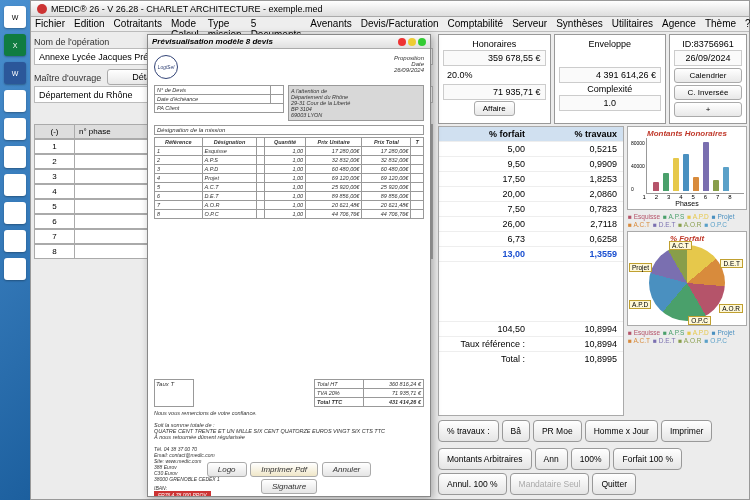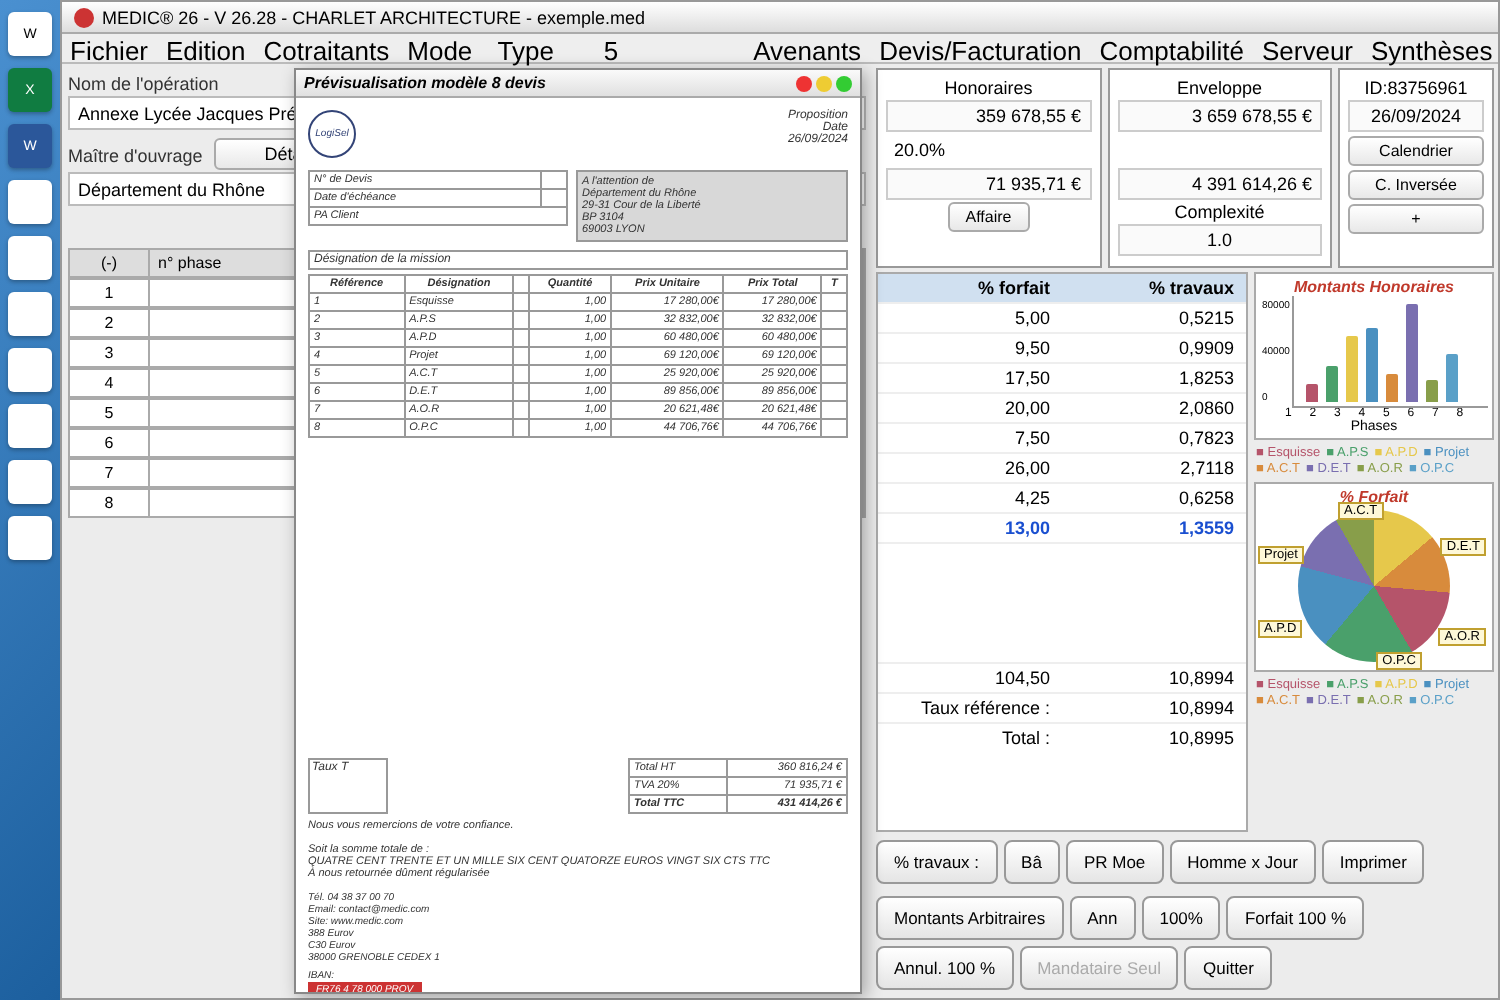--- a/index.html
+++ b/index.html
@@ -1,21 +1,21 @@
 <!DOCTYPE html>
 <html><head>
 <meta charset="utf-8">
 <style>
   * { box-sizing: border-box; margin: 0; padding: 0; font-family: Arial, sans-serif; }
   body { width: 750px; height: 500px; overflow: hidden; background: #f4f4f4; position: relative; font-size: 9px; }
   .desktop { position: absolute; left: 0; top: 0; width: 30px; height: 500px; background: linear-gradient(135deg,#4a90d0,#1c5f9e); }
   .dicon { width: 22px; height: 22px; margin: 6px auto; background: #fff; border-radius: 3px; box-shadow: 0 1px 2px rgba(0,0,0,.3); display:flex;align-items:center;justify-content:center;font-size:7px; }
   .mainwin { position: absolute; left: 30px; top: 0; right: 0; bottom: 0; background: #ececec; border: 1px solid #999; }
   .titlebar { height: 16px; background: linear-gradient(#fff,#ddd); border-bottom: 1px solid #aaa; padding: 1px 6px; font-size: 9px; display:flex; align-items:center; }
-  .menubar { height: 15px; background: #eee; border-bottom: 1px solid #bbb; display: flex; gap: 9px; padding: 1px 4px; font-size: 13px; }
+  .menubar { height: 15px; background: #eee; border-bottom: 1px solid #bbb; display: flex; gap: 9px; padding: 1px 4px; font-size: 10px; }
   .menubar span { cursor: default; }
   .content { position: absolute; top: 31px; left: 0; right: 0; bottom: 0; display: flex; }
   .leftcol { width: 405px; position: relative; padding: 3px; }
   .rightcol { flex: 1; display: flex; flex-direction: column; padding: 2px; gap: 2px; }
   .field { height: 17px; background: #fff; border: 1px solid #bbb; padding: 2px 4px; margin: 1px 0; font-size: 9px; display:flex; align-items:center; }
   .label { font-size: 9px; color: #333; margin-top: 2px; }
   .tabbtn { display:inline-block; padding:2px 24px; border:1px solid #aaa; background:linear-gradient(#fff,#e8e8e8); border-radius:3px; font-size:9px; }
   .tabbtn.active { background:linear-gradient(#e0ecff,#c0d8f0); }
   .hdrrow { display:flex; background:#ddd; border:1px solid #aaa; font-size:8px; }
   .hdrrow > div { padding:2px 4px; border-right:1px solid #aaa; }
@@ -299,36 +299,42 @@
               <div>Email: contact@medic.com</div>
               <div>Site: www.medic.com</div>
               <div>388 Eurov</div>
               <div>C30 Eurov</div>
               <div>38000 GRENOBLE CEDEX 1</div>
               <div style="margin-top:3px;"><span>IBAN:</span></div>
               <div style="background:#c33;color:#fff;display:inline-block;padding:1px 4px;">FR76 4 78 000 PROV</div>
             </div>
 
           </div>
+          <div style="position:absolute;bottom:1px;left:0;right:0;text-align:center;">
+            <span class="pvbtn">Logo</span>
+            <span class="pvbtn" style="background:linear-gradient(#fff,#f0e7c8);">Imprimer Pdf</span>
+            <span class="pvbtn">Annuler</span>
+            <br>
+            <span class="pvbtn">Signature</span>
+          </div>
         </div>
       </div>
     </div>
 
     <div class="rightcol">
       <div style="display:flex;gap:3px;">
         <div class="summarybox" style="flex:1;">
           <div>Honoraires</div>
           <div class="val">359 678,55 €</div>
           <div class="val" style="justify-content:flex-start;border:none;background:none;">20.0%</div>
           <div class="val">71 935,71 €</div>
           <span class="smbtn">Affaire</span>
         </div>
         <div class="summarybox" style="flex:1;">
           <div>Enveloppe</div>
-          <div class="val">3 659 678,55 €</div>
           <div class="val" style="border:none;background:none;">&nbsp;</div>
           <div class="val">4 391 614,26 €</div>
           <div>Complexité</div>
           <div class="val" style="justify-content:center;">1.0</div>
         </div>
         <div class="summarybox" style="width:78px;">
           <div>ID:83756961</div>
           <div class="val" style="justify-content:center;">26/09/2024</div>
           <span class="smbtn" style="display:block;margin:2px 0;">Calendrier</span>
           <span class="smbtn" style="display:block;margin:2px 0;">C. Inversée</span>
@@ -361,21 +367,21 @@
               </div>
               <div class="rr">
                 <div>7,50</div>
                 <div>0,7823</div>
               </div>
               <div class="rr">
                 <div>26,00</div>
                 <div>2,7118</div>
               </div>
               <div class="rr">
-                <div>4,25</div>
+                <div>6,73</div>
                 <div>0,6258</div>
               </div>
               <div class="rr bold blue">
                 <div>13,00</div>
                 <div>1,3559</div>
               </div>
               <div class="rr" style="height:60px;">
                 <div></div>
                 <div></div>
               </div>

